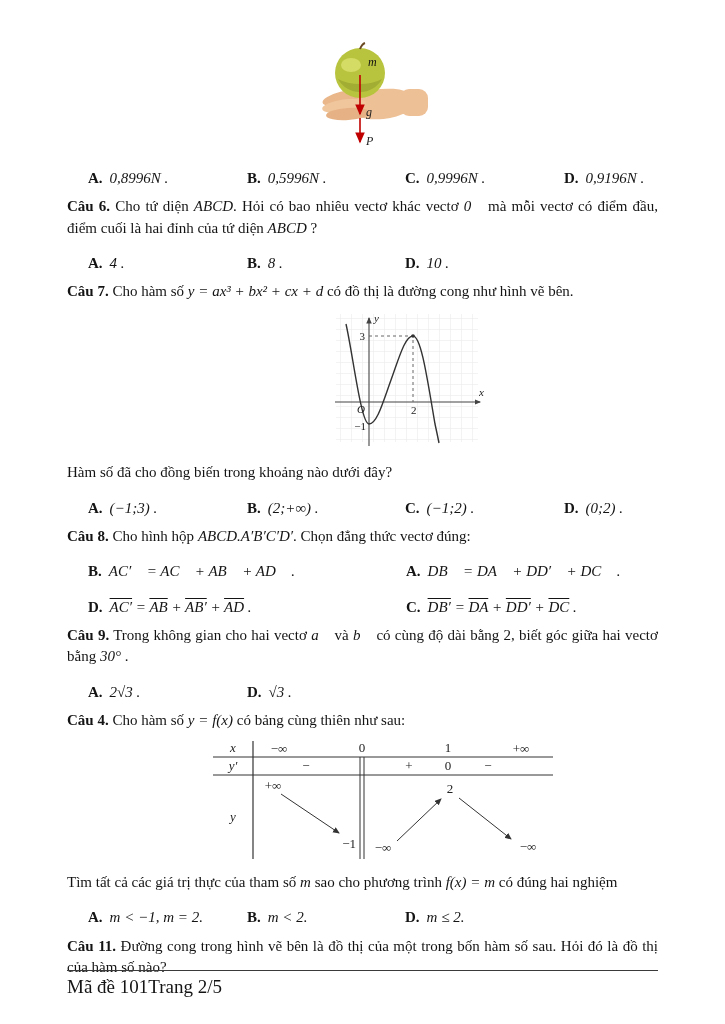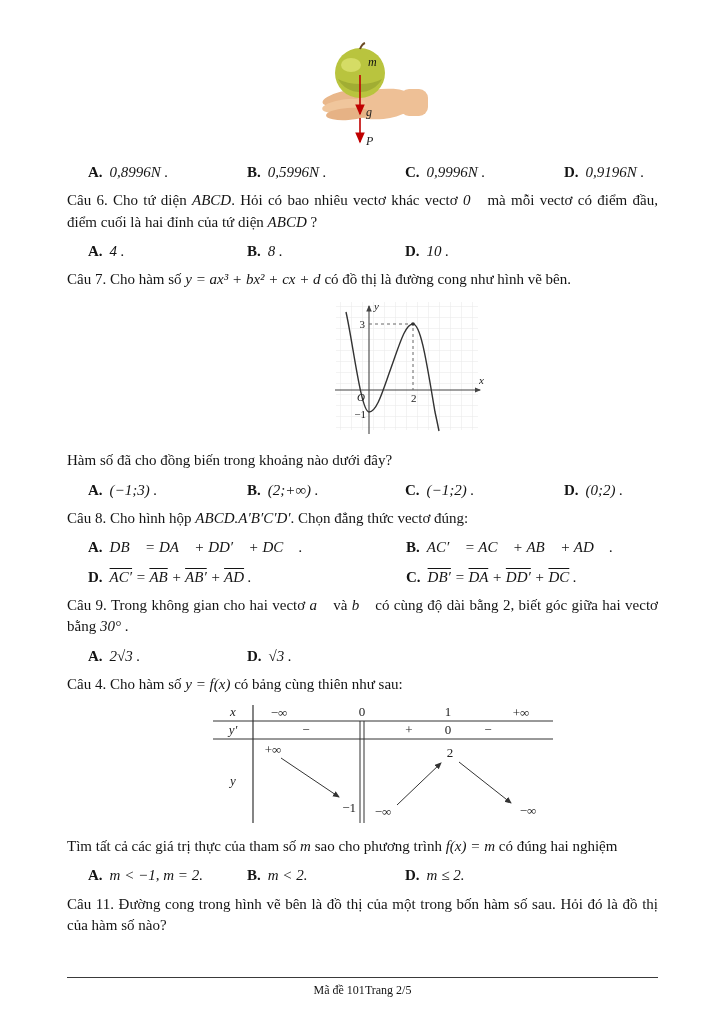--- a/index.html
+++ b/index.html
@@ -4,34 +4,34 @@
 <style>
   *{box-sizing:border-box;margin:0;padding:0}
   html,body{background:#ffffff}
   body{width:725px}
   .page{
     position:relative;width:725px;height:1024px;background:#fff;
     font-family:"Liberation Serif","DejaVu Serif",serif;
     font-size:15px;color:#141414;padding:0 67px;overflow:hidden;
   }
   p.q{text-align:justify;line-height:1.42;margin:7px 0 5px}
-  p.q b{font-weight:normal}
+  p.q b{font-weight:bold}
   i{font-style:italic}
-  .ansrow{display:grid;grid-template-columns:159px 158px 159px 1fr;padding-left:21px;margin:8px 0 7px;line-height:1.42}
+  .ansrow{display:grid;grid-template-columns:159px 158px 159px 1fr;padding-left:21px;margin:14px 0 7px;line-height:1.42}
   .ansrow.two{grid-template-columns:318px 1fr}
   .opt{white-space:nowrap}
   .olab{font-weight:bold;margin-right:7px}
   .ovl{text-decoration:overline}
   .figwrap-apple{width:130px;margin:42px auto 8px}
   .figwrap-graph{margin:3px 0 3px 262px}
   .figwrap-table{margin:8px 0 6px 146px}
   .footer{
     position:absolute;left:67px;right:67px;bottom:26px;
-    border-top:1.5px solid #3a3a3a;display:flex;justify-content:center;
-    padding-top:5px;font-size:12px;
+    border-top:1.5px solid #3a3a3a;display:flex;justify-content:flex-start;
+    padding-top:5px;font-size:19px;
   }
   svg text{font-family:"Liberation Serif","DejaVu Serif",serif}
 </style>
 </head>
 <body>
 
 <div class="page">
 
   <figure class="figwrap-apple">
     <svg width="130" height="108" viewBox="0 0 130 108">
@@ -105,22 +105,22 @@
   <p class="q"><span>Hàm số đã cho đồng biến trong khoảng nào dưới đây?</span></p>
   <div class="ansrow">
     <span class="opt"><b class="olab">A.</b><i>(−1;3) .</i></span>
     <span class="opt"><b class="olab">B.</b><i>(2;+∞) .</i></span>
     <span class="opt"><b class="olab">C.</b><i>(−1;2) .</i></span>
     <span class="opt"><b class="olab">D.</b><i>(0;2) .</i></span>
   </div>
 
   <p class="q"><b>Câu 8.</b><span> Cho hình hộp </span><i>ABCD.A′B′C′D′</i><span>. Chọn đẳng thức vectơ đúng:</span></p>
   <div class="ansrow two">
+    <span class="opt"><b class="olab">B.</b><i>AC′⃗ = AC⃗ + AB⃗ + AD⃗ .</i></span>
     <span class="opt"><b class="olab">A.</b><i>DB⃗ = DA⃗ + DD′⃗ + DC⃗ .</i></span>
-    <span class="opt"><b class="olab">B.</b><i>AC′⃗ = AC⃗ + AB⃗ + AD⃗ .</i></span>
   </div>
   <div class="ansrow two">
     <span class="opt"><b class="olab">D.</b><i><span class="ovl">AC′</span><span> = </span><span class="ovl">AB</span><span> + </span><span class="ovl">AB′</span><span> + </span><span class="ovl">AD</span><span> .</span></i></span>
     <span class="opt"><b class="olab">C.</b><i><span class="ovl">DB′</span><span> = </span><span class="ovl">DA</span><span> + </span><span class="ovl">DD′</span><span> + </span><span class="ovl">DC</span><span> .</span></i></span>
   </div>
 
   <p class="q"><b>Câu 9.</b><span> Trong không gian cho hai vectơ </span><i>a⃗</i><span> và </span><i>b⃗</i><span> có cùng độ dài bằng 2, biết góc giữa hai vectơ bằng </span><i>30°</i><span> .</span></p>
   <div class="ansrow">
     <span class="opt"><b class="olab">A.</b><i>2√3 .</i></span>
     <span class="opt"><b class="olab">D.</b><i>√3 .</i></span>

